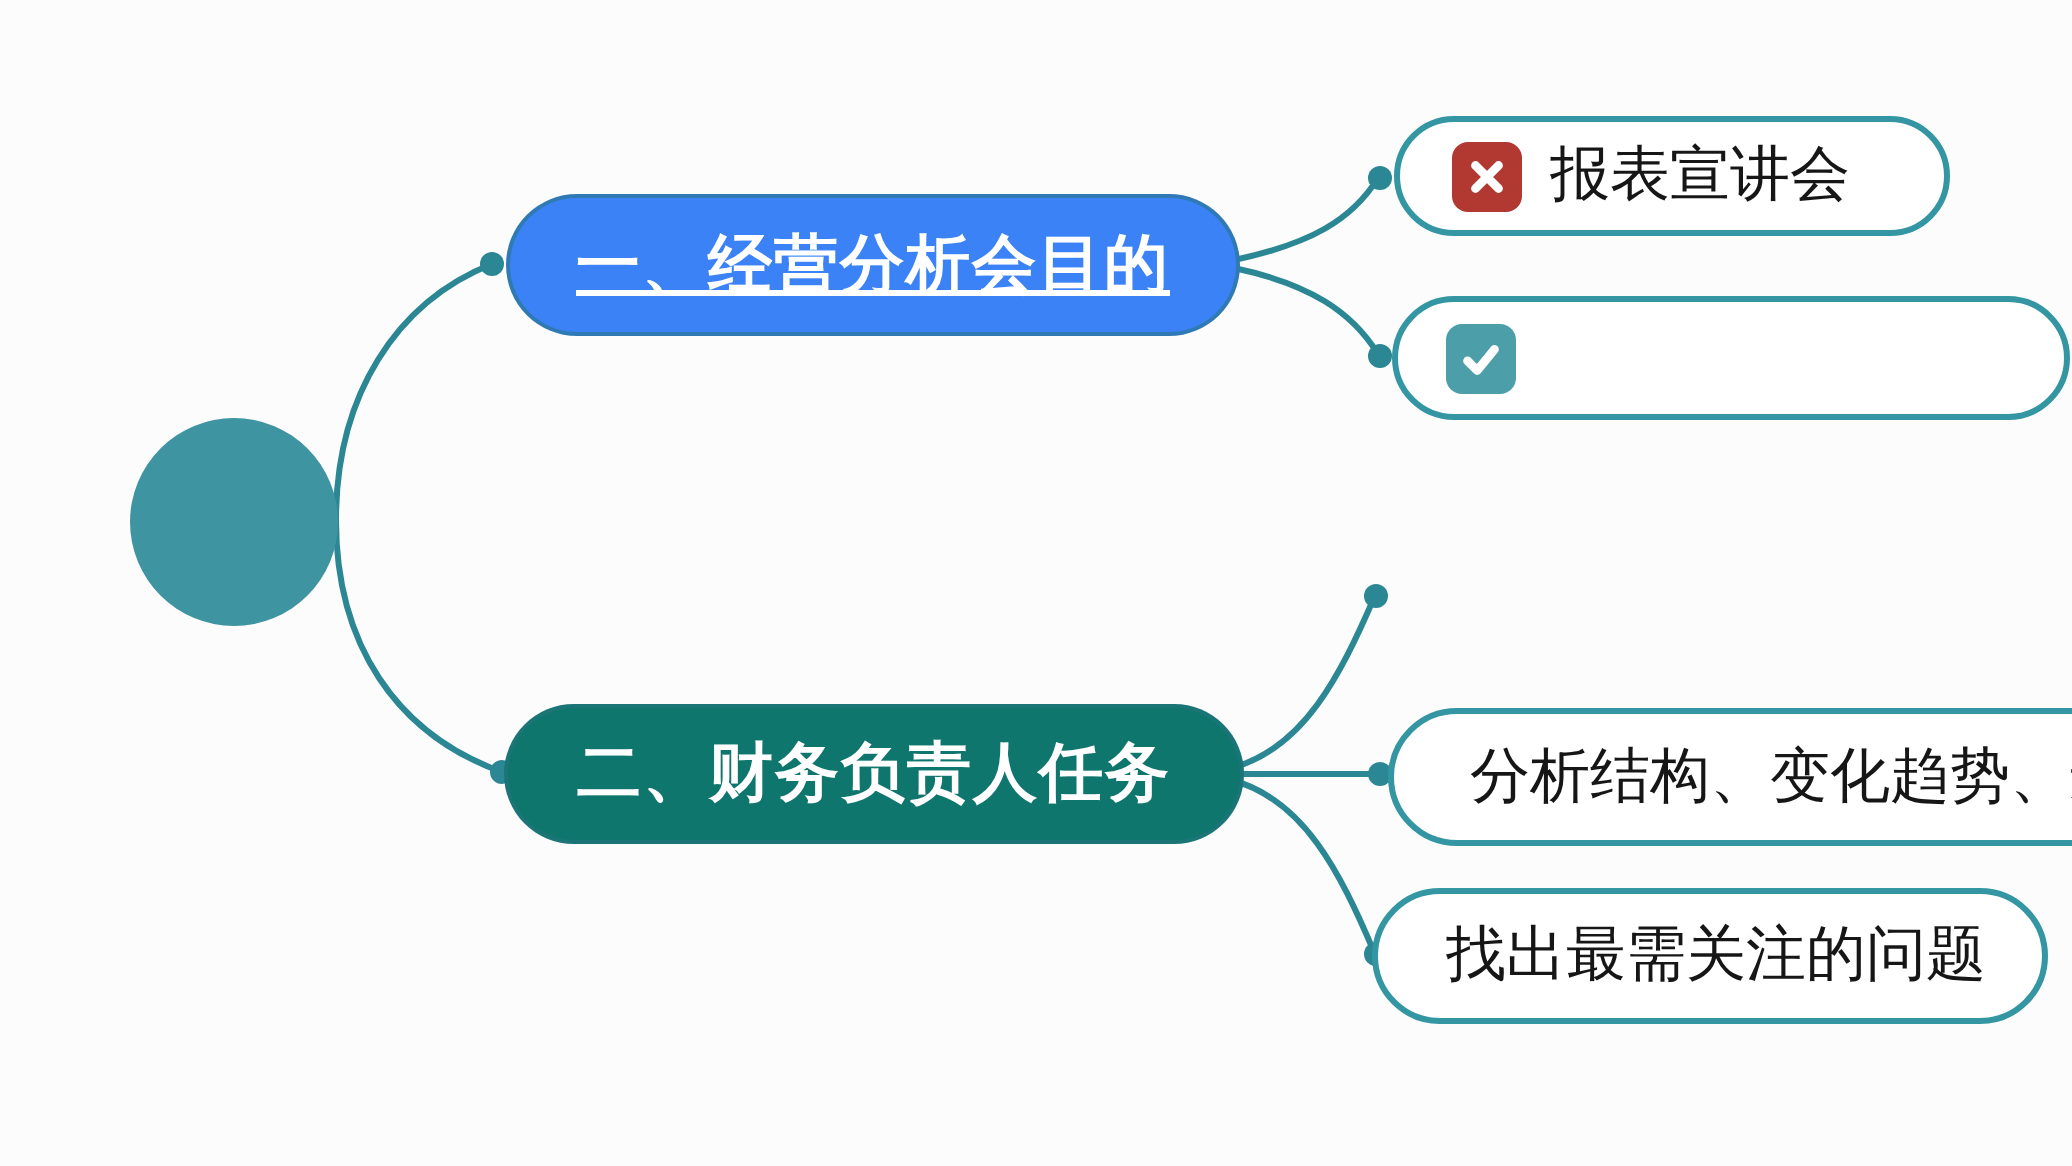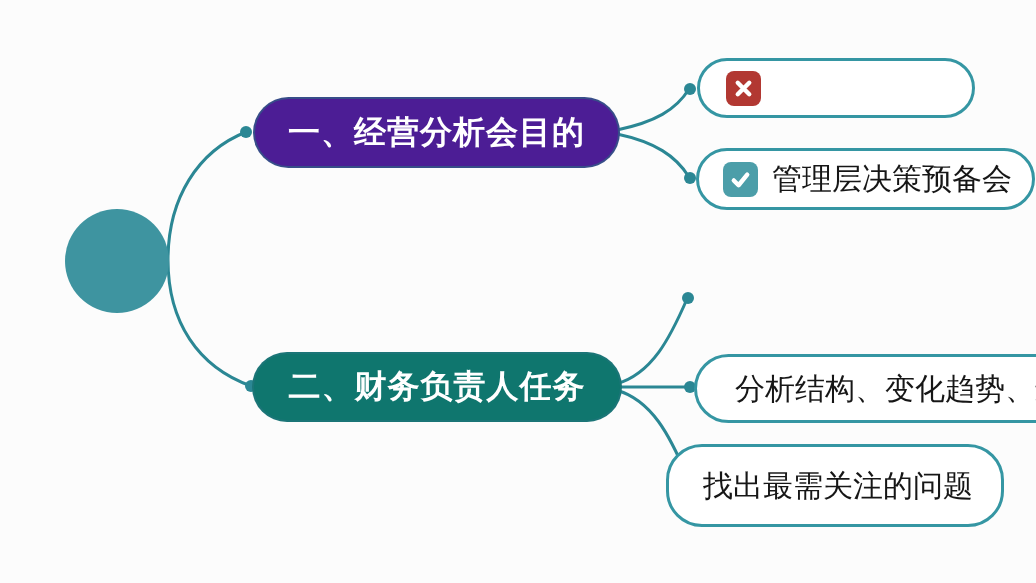--- a/index.html
+++ b/index.html
@@ -51,21 +51,21 @@
     font-weight:500;
     border-radius:36px;
     cursor:pointer;
     white-space:nowrap;
     overflow:hidden;
   }
   .child-1{left:697px;top:58px;width:278px;height:60px;padding-left:26px;}
   .child-2{left:696px;top:148px;width:339px;height:62px;padding-left:24px;}
   .child-3{left:695px;top:267px;width:250px;height:61px;padding-left:38px;}
   .child-4{left:694px;top:354px;width:412px;height:69px;padding-left:38px;}
-  .child-5{left:666px;top:444px;width:338px;height:83px;padding-left:34px;}
+  .child-5{left:686px;top:444px;width:338px;height:68px;padding-left:34px;}
   .marker{
     flex:0 0 auto;
     width:35px;height:35px;
     border-radius:8px;
     margin-right:14px;
     display:flex;align-items:center;justify-content:center;
   }
   .marker svg{width:23px;height:23px;display:block;}
   .child .label{line-height:1;}
 </style>
@@ -85,43 +85,43 @@
     <circle cx="251" cy="386" r="6" fill="#2B8794"></circle>
     <circle cx="690" cy="89" r="6" fill="#2B8794"></circle>
     <circle cx="690" cy="178" r="6" fill="#2B8794"></circle>
     <circle cx="688" cy="298" r="6" fill="#2B8794"></circle>
     <circle cx="690" cy="387" r="6" fill="#2B8794"></circle>
     <circle cx="688" cy="477" r="6" fill="#2B8794"></circle>
   </svg>
 
   <div class="root-circle" style="background-color: rgb(62, 148, 160);"></div>
 
-  <div class="topic topic-1" style="background-color: #4c1d95;">
+  <div class="topic topic-1" style="background-color: #3b82f6; text-decoration: underline;">
     <span class="label">一、经营分析会目的</span>
   </div>
 
   <div class="topic topic-2" style="background-color: #0f766e;">
     <span class="label">二、财务负责人任务</span>
   </div>
 
   <div class="child child-1" style="border-color: rgb(53, 150, 163);">
     <span class="marker" style="background-color: rgb(178, 56, 50);">
       <svg viewBox="0 0 24 24">
           <path d="M6 6 L18 18 M18 6 L6 18" stroke="#ffffff" stroke-width="4.6" stroke-linecap="round" fill="none"></path>
         </svg>
     </span>
+    <span class="label">报表宣讲会</span>
   </div>
 
   <div class="child child-2" style="border-color: rgb(53, 150, 163);">
     <span class="marker" style="background-color: rgb(76, 158, 169);">
       <svg viewBox="0 0 24 24">
           <path d="M5 13 L10 18 L19 7" stroke="#ffffff" stroke-width="4.6" stroke-linecap="round" stroke-linejoin="round" fill="none"></path>
         </svg>
     </span>
-    <span class="label">管理层决策预备会</span>
   </div>
 
 
   <div class="child child-4" style="border-color: rgb(53, 150, 163);">
     <span class="label">分析结构、变化趋势、进</span>
   </div>
 
   <div class="child child-5" style="border-color: rgb(53, 150, 163);">
     <span class="label">找出最需关注的问题</span>
   </div>

